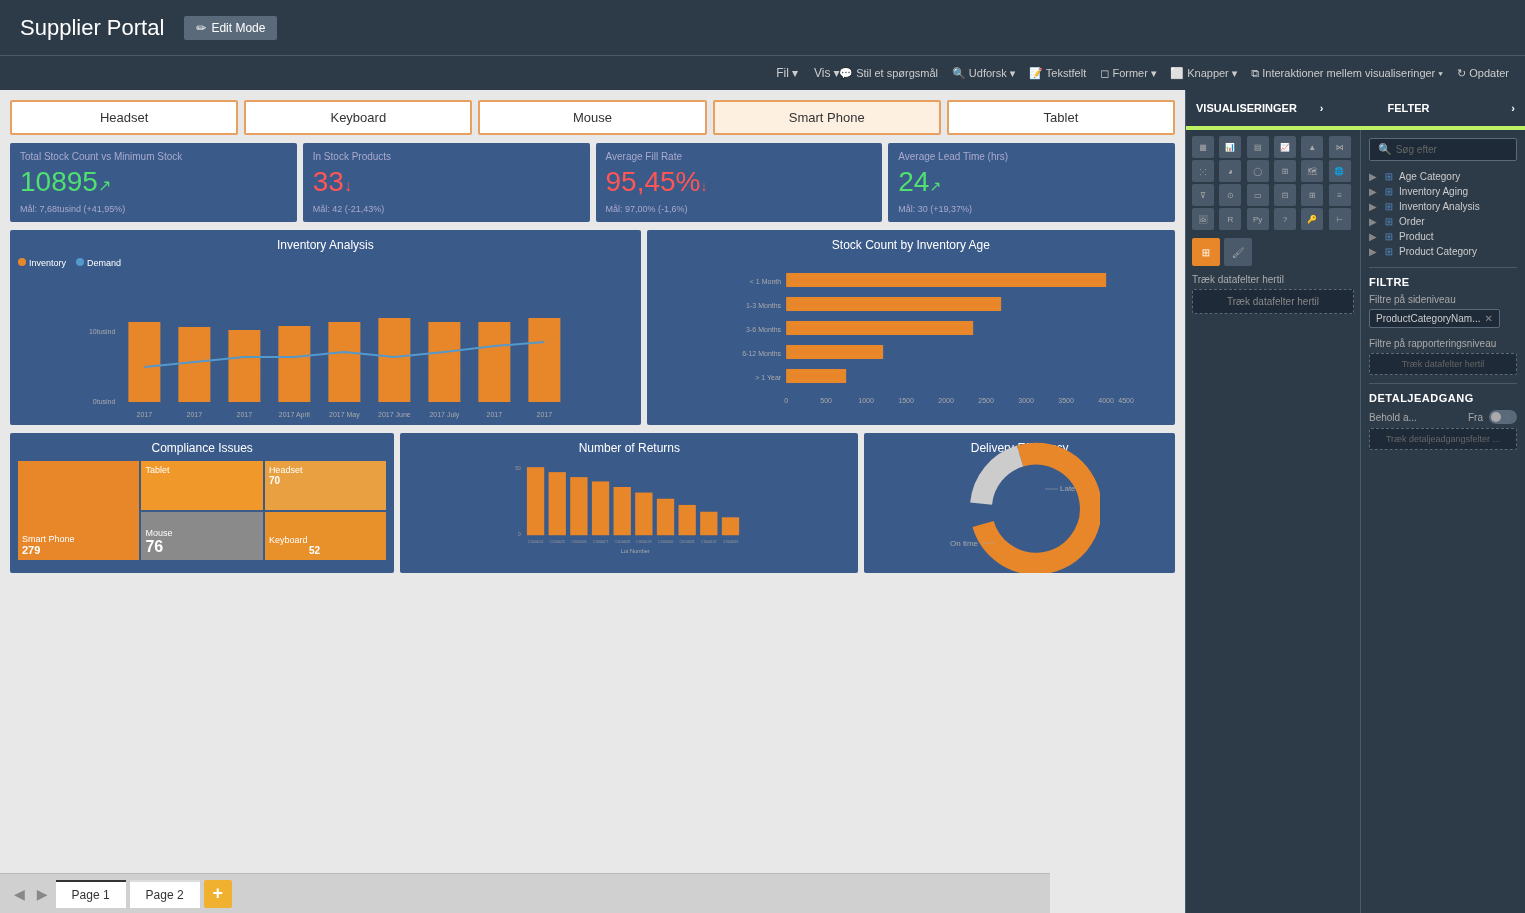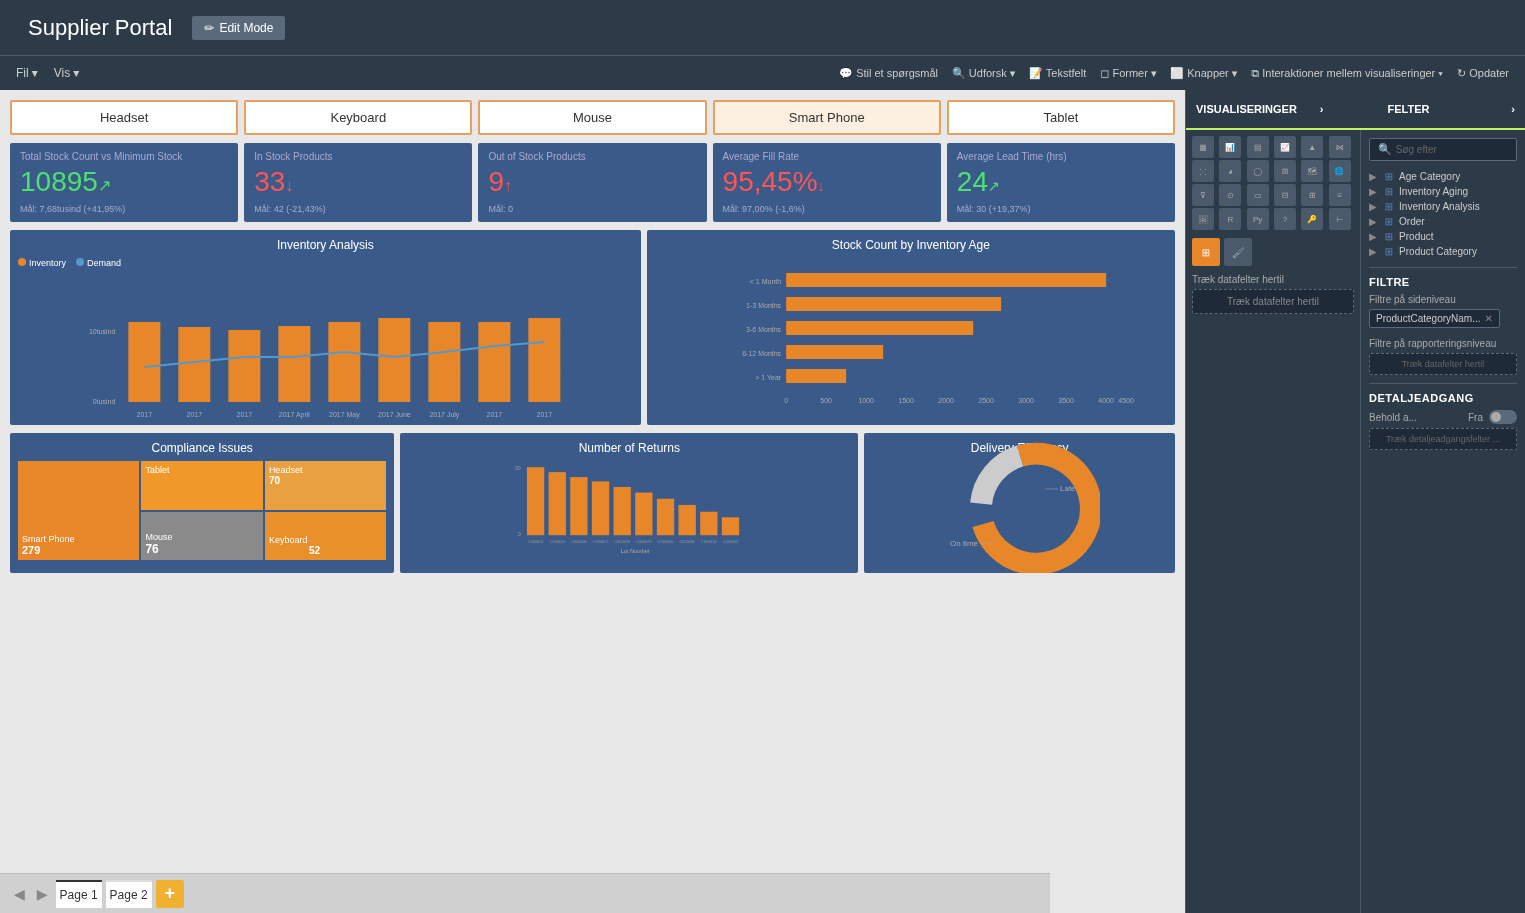--- a/index.html
+++ b/index.html
@@ -1,24 +1,24 @@
 <!DOCTYPE html>
 <html><head>
   <meta charset="utf-8">
   <style>
     * { box-sizing: border-box; margin: 0; padding: 0; }
     body { font-family: 'Segoe UI', Arial, sans-serif; background: #3a4a5c; color: #fff; width: 1525px; height: 913px; overflow: hidden; font-size: 12px; }
 
     
-    .title-bar { display: flex; align-items: center; padding: 10px 28px; background: #2d3a48; height: 55px; }
+    .title-bar { display: flex; align-items: center; padding: 10px 20px; background: #2d3a48; height: 55px; }
     .app-title { font-size: 22px; font-weight: 300; color: #fff; margin-right: 20px; }
     .edit-mode-btn { background: #5a6a7a; border: none; color: #fff; padding: 5px 12px; font-size: 12px; cursor: pointer; display: flex; align-items: center; gap: 5px; border-radius: 2px; }
 
     
-    .menu-bar { display: flex; align-items: center; justify-content: space-between; background: #2d3a48; border-top: 1px solid #4a5a6a; padding: 4px 16px; height: 35px; }
+    .menu-bar { display: flex; align-items: center; justify-content: flex-end; background: #2d3a48; border-top: 1px solid #4a5a6a; padding: 4px 16px; height: 35px; }
     .menu-left { display: flex; gap: 16px; }
     .menu-item { color: #ccc; font-size: 12px; cursor: pointer; display: flex; align-items: center; gap: 3px; }
     .menu-right { display: flex; gap: 14px; align-items: center; }
     .menu-right-item { color: #ccc; font-size: 11px; cursor: pointer; display: flex; align-items: center; gap: 4px; }
 
     
     .main-layout { display: flex; height: calc(913px - 90px); }
 
     
     .canvas-area { flex: 1; background: #e8e8e8; padding: 10px; overflow: hidden; }
@@ -42,21 +42,21 @@
     .chart-card { background: #3a5a8a; border-radius: 2px; padding: 8px; overflow: hidden; }
     .chart-title { text-align: center; font-size: 12px; color: #fff; margin-bottom: 6px; }
     .chart-legend { display: flex; gap: 10px; font-size: 9px; margin-bottom: 4px; }
     .legend-dot { width: 8px; height: 8px; border-radius: 50%; display: inline-block; margin-right: 3px; }
 
     
     .charts-row2 { display: flex; gap: 6px; height: 140px; }
 
     
     .right-panel { width: 340px; background: #2d3a48; display: flex; flex-direction: column; border-left: 1px solid #4a5a6a; }
-    .panel-sections { display: flex; height: 40px; border-bottom: 2px solid #bef264; gap: 44px; }
+    .panel-sections { display: flex; height: 40px; border-bottom: 4px solid #bef264; gap: 44px; }
     .panel-section-btn { flex: 1; display: flex; align-items: center; justify-content: space-between; padding: 0 10px; font-size: 11px; font-weight: 600; color: #fff; cursor: pointer; background: #2d3a48; border: none; }
     .panel-content { display: flex; overflow: hidden; flex: 1; }
     .viz-panel { width: 175px; border-right: 1px solid #4a5a6a; padding: 6px; overflow-y: auto; }
     .filter-panel { flex: 1; padding: 8px; overflow-y: auto; }
 
     
     .viz-grid { display: grid; grid-template-columns: repeat(6, 1fr); gap: 2px; margin-bottom: 8px; }
     .viz-icon { width: 22px; height: 22px; background: #4a5a6a; border-radius: 2px; display: flex; align-items: center; justify-content: center; cursor: pointer; font-size: 8px; color: #aaa; }
     .viz-bottom-icon { width: 28px; height: 28px; background: #4a5a6a; border-radius: 2px; display: flex; align-items: center; justify-content: center; cursor: pointer; font-size: 10px; color: #aaa; }
     .viz-bottom-icon.active { background: #e8872a; color: #fff; }
@@ -79,21 +79,21 @@
     .detail-label { font-size: 10px; color: #aaa; }
     .toggle-container { display: flex; align-items: center; gap: 6px; font-size: 10px; color: #aaa; }
     .toggle { width: 28px; height: 14px; background: #5a6a7a; border-radius: 7px; display: flex; align-items: center; padding: 0 2px; cursor: pointer; }
     .toggle-knob { width: 10px; height: 10px; background: #aaa; border-radius: 50%; }
 
     .search-box { width: 100%; background: #1e2a38; border: 1px solid #5a6a7a; color: #ccc; font-size: 11px; padding: 4px 8px; border-radius: 2px; display: flex; align-items: center; gap: 4px; margin-bottom: 8px; }
 
     
     .bottom-tabs { height: 40px; background: #d0d0d0; display: flex; align-items: center; padding: 0 10px; gap: 4px; border-top: 1px solid #bbb; }
     .nav-arrow { color: #888; cursor: pointer; font-size: 14px; padding: 0 4px; }
-    .tab { padding: 6px 4px; font-size: 12px; cursor: pointer; background: #fff; border-top: 2px solid #ddd; color: #333; }
+    .tab { padding: 6px 16px; font-size: 12px; cursor: pointer; background: #fff; border-top: 2px solid #ddd; color: #333; }
     .tab.active { border-top: 2px solid #333; background: #fff; }
     .tab-add { background: #f0b030; color: #fff; padding: 4px 10px; font-size: 18px; cursor: pointer; border: none; font-weight: bold; border-radius: 2px; display: flex; align-items: center; justify-content: center; width: 28px; height: 28px; }
     .axis-text { font-size: 7px; fill: #aaa; }
     .grid-line { stroke: #4a5a7a; stroke-width: 0.5; }
 
     
     .inv-chart { flex: 1; height: 100%; }
 
     
     .stock-chart { flex: 1; height: 100%; }
@@ -147,25 +147,20 @@
         <div class="kpi-title">Total Stock Count vs Minimum Stock</div>
         <div class="kpi-value green">10895<span style="font-size:16px">↗</span></div>
         <div class="kpi-sub">Mål: 7,68tusind (+41,95%)</div>
       </div>
       <div class="kpi-card">
         <div class="kpi-title">In Stock Products</div>
         <div class="kpi-value red">33<span style="font-size:16px">↓</span></div>
         <div class="kpi-sub">Mål: 42 (-21,43%)</div>
       </div>
       <div class="kpi-card">
-        <div class="kpi-title">Out of Stock Products</div>
-        <div class="kpi-value red">9<span style="font-size:16px">↑</span></div>
-        <div class="kpi-sub">Mål: 0</div>
-      </div>
-      <div class="kpi-card">
         <div class="kpi-title">Average Fill Rate</div>
         <div class="kpi-value red">95,45%<span style="font-size:14px">↓</span></div>
         <div class="kpi-sub">Mål: 97,00% (-1,6%)</div>
       </div>
       <div class="kpi-card">
         <div class="kpi-title">Average Lead Time (hrs)</div>
         <div class="kpi-value green">24<span style="font-size:14px">↗</span></div>
         <div class="kpi-sub">Mål: 30 (+19,37%)</div>
       </div>
     </div>
@@ -277,21 +272,21 @@
           </div>
 
           <div style="grid-column:3; grid-row:1; background:#e8a040; display:flex; flex-direction:column; justify-content:flex-start; padding:4px;">
             <div style="font-size:9px; color:#fff;">Headset</div>
             <div style="font-size:10px; font-weight:bold; color:#fff;">70</div>
           </div>
 
           <div style="grid-column:2/4; grid-row:2; display:grid; grid-template-columns:1fr 1fr; gap:2px;">
             <div style="background:#8a8a8a; display:flex; flex-direction:column; justify-content:flex-end; padding:4px;">
               <div style="font-size:9px; color:#fff;">Mouse</div>
-              <div style="font-size:12px; font-weight:bold; color:#fff;">76</div>
+              <div style="font-size:16px; font-weight:bold; color:#fff;">76</div>
             </div>
             <div style="background:#e8902a; display:flex; flex-direction:column; justify-content:flex-end; padding:4px;">
               <div style="font-size:9px; color:#fff;">Keyboard</div>
               <div style="font-size:10px; font-weight:bold; color:#fff;padding-left:40px;">52</div>
             </div>
           </div>
         </div>
       </div>
 
       <div class="chart-card" style="flex:1.2">

